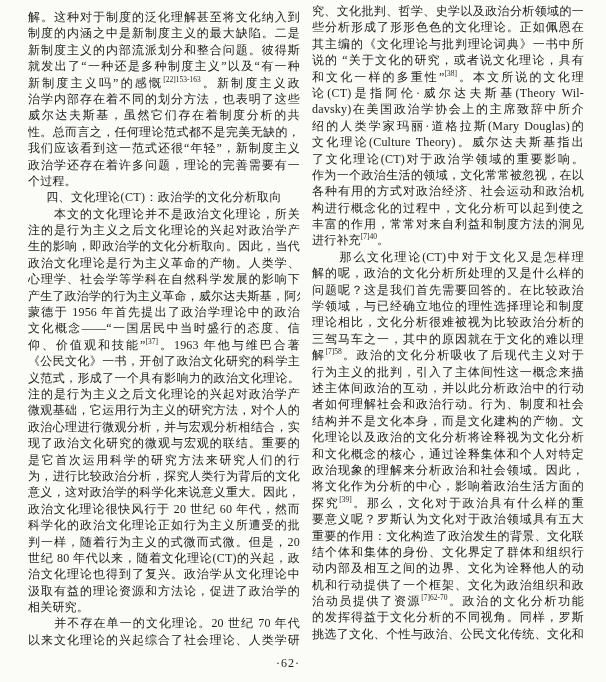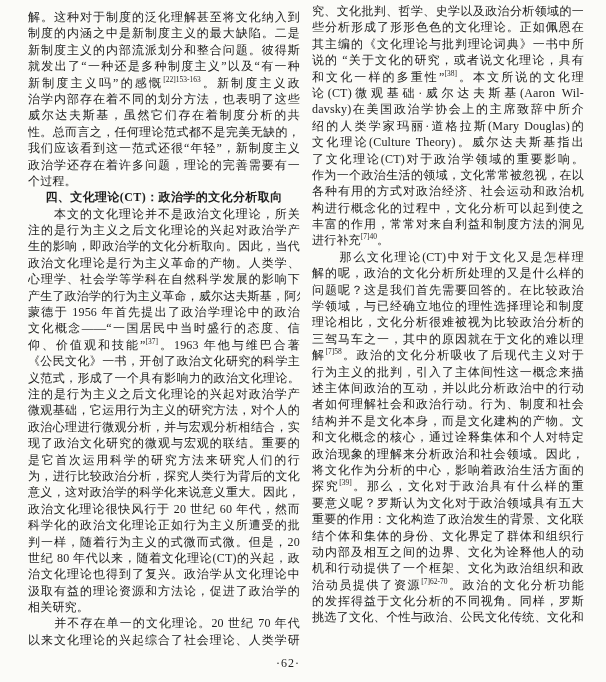--- a/index.html
+++ b/index.html
@@ -36,21 +36,21 @@
     text-align: justify;
     text-align-last: justify;
     letter-spacing: 0.2px;
     white-space: nowrap;
   }
   .line.end {
     text-align: center;
     text-align-last: left;
   }
   .line.heading {
-    font-weight: bold;
+    font-weight: normal;
     text-align: left;
     text-align-last: center;
     letter-spacing: 0.4px;
   }
   sup {
     font-size: 7.5px;
     line-height: 0;
     vertical-align: super;
     letter-spacing: 0;
   }
@@ -111,41 +111,42 @@
       </div>
     <div class="page-number">·62·</div>
   </div>
   <div class="col right">
     <div id="col-right">
         <div class="line">究、文化批判、哲学、史学以及政治分析领域的一</div>
         <div class="line">些分析形成了形形色色的文化理论。正如佩恩在</div>
         <div class="line">其主编的《文化理论与批判理论词典》一书中所</div>
         <div class="line">说的 “关于文化的研究，或者说文化理论，具有</div>
         <div class="line">和文化一样的多重性”<sup>[38]</sup>。本文所说的文化理</div>
-        <div class="line">论(CT)微观基础·威尔达夫斯基(Aaron Wil-</div>
+        <div class="line">论(CT)是指阿伦·威尔达夫斯基(Theory Wil-</div>
         <div class="line">davsky)在美国政治学协会上的主席致辞中所介</div>
         <div class="line">绍的人类学家玛丽·道格拉斯(Mary Douglas)的</div>
         <div class="line">文化理论(Culture Theory)。威尔达夫斯基指出</div>
         <div class="line">了文化理论(CT)对于政治学领域的重要影响。</div>
         <div class="line">作为一个政治生活的领域，文化常常被忽视，在以</div>
         <div class="line">各种有用的方式对政治经济、社会运动和政治机</div>
         <div class="line">构进行概念化的过程中，文化分析可以起到使之</div>
         <div class="line">丰富的作用，常常对来自利益和制度方法的洞见</div>
         <div class="line end">进行补充<sup>[7]40</sup>。</div>
         <div class="line">　　那么文化理论(CT)中对于文化又是怎样理</div>
         <div class="line">解的呢，政治的文化分析所处理的又是什么样的</div>
         <div class="line">问题呢？这是我们首先需要回答的。在比较政治</div>
         <div class="line">学领域，与已经确立地位的理性选择理论和制度</div>
         <div class="line">理论相比，文化分析很难被视为比较政治分析的</div>
         <div class="line">三驾马车之一，其中的原因就在于文化的难以理</div>
         <div class="line">解<sup>[7]58</sup>。政治的文化分析吸收了后现代主义对于</div>
         <div class="line">行为主义的批判，引入了主体间性这一概念来描</div>
         <div class="line">述主体间政治的互动，并以此分析政治中的行动</div>
         <div class="line">者如何理解社会和政治行动。行为、制度和社会</div>
         <div class="line">结构并不是文化本身，而是文化建构的产物。文</div>
+        <div class="line">化理论以及政治的文化分析将诠释视为文化分析</div>
         <div class="line">和文化概念的核心，通过诠释集体和个人对特定</div>
         <div class="line">政治现象的理解来分析政治和社会领域。因此，</div>
         <div class="line">将文化作为分析的中心，影响着政治生活方面的</div>
         <div class="line">探究<sup>[39]</sup>。那么，文化对于政治具有什么样的重</div>
         <div class="line">要意义呢？罗斯认为文化对于政治领域具有五大</div>
         <div class="line">重要的作用：文化构造了政治发生的背景、文化联</div>
         <div class="line">结个体和集体的身份、文化界定了群体和组织行</div>
         <div class="line">动内部及相互之间的边界、文化为诠释他人的动</div>
         <div class="line">机和行动提供了一个框架、文化为政治组织和政</div>
         <div class="line">治动员提供了资源<sup>[7]62-70</sup>。政治的文化分析功能</div>

